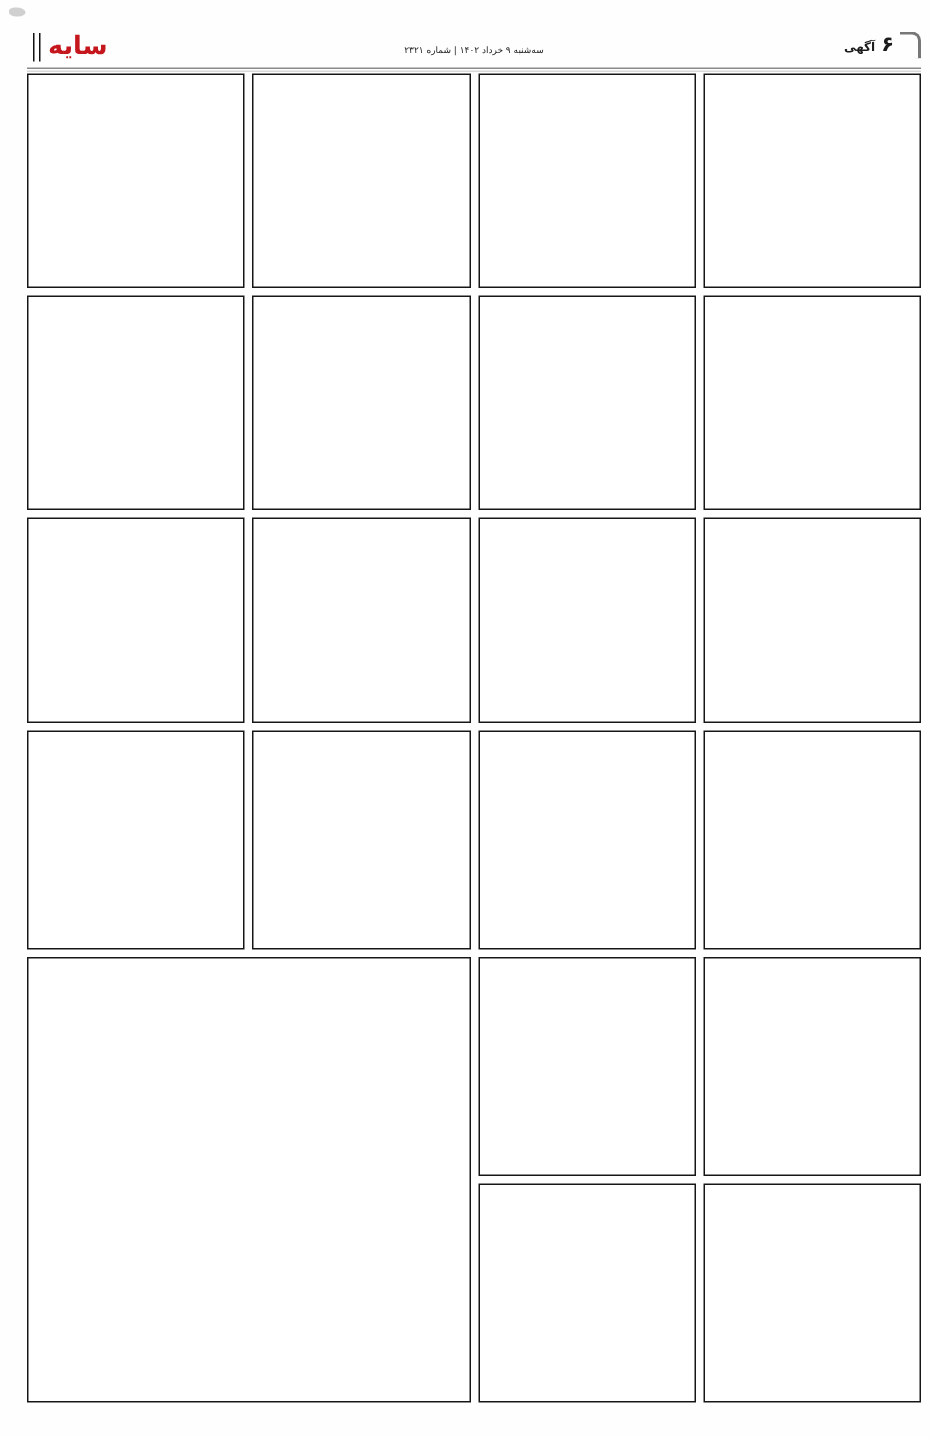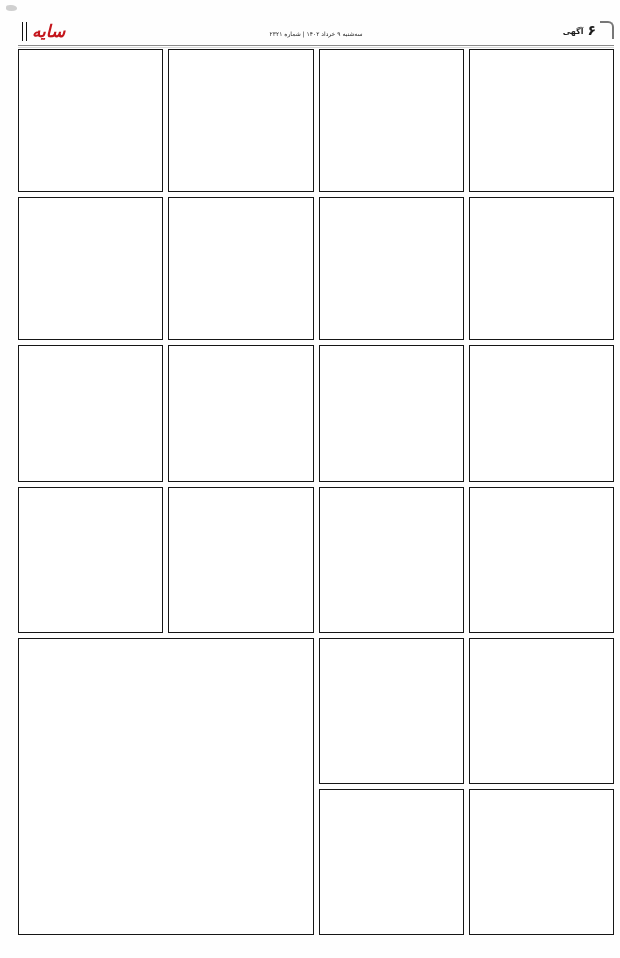--- a/index.html
+++ b/index.html
@@ -6,21 +6,21 @@
   body{
     width:620px;height:958px;position:relative;overflow:hidden;
     background:#fefefe;color:#1c1c1c;
     font-family:"DejaVu Sans",sans-serif;
   }
   
   .masthead{position:absolute;top:21px;left:18px;width:596px;height:24px}
   .corner-mark{position:absolute;top:5px;left:6px;width:11px;height:6px;background:#aaa;border-radius:40% 60% 50% 50%;opacity:.55}
   .logo-wrap{position:absolute;left:4px;top:0;display:flex;align-items:center;gap:5px;direction:ltr}
   .logo-bars{width:3px;height:19px;border-left:1px solid #111;border-right:1px solid #111}
-  .logo-text{color:#c4161c;font-weight:bold;font-style:italic;font-size:17px;line-height:20px;letter-spacing:-1px}
+  .logo-text{color:#c4161c;font-weight:bold;font-size:17px;line-height:20px;letter-spacing:-1px}
   .date-line{position:absolute;left:50%;top:9px;transform:translateX(-50%);font-size:6px;color:#222;direction:rtl;white-space:nowrap}
   .pagenum-block{position:absolute;right:0;top:0;display:flex;flex-direction:row;align-items:flex-start;gap:4px;direction:ltr}
   .section-label{font-size:8px;font-weight:bold;margin-top:6px}
   .page-number{font-size:14px;font-weight:bold;line-height:18px}
   .corner-bracket{width:12px;height:16px;border-top:2px solid #777;border-right:2px solid #777;border-top-right-radius:6px}
   .masthead-rule{position:absolute;top:45px;left:18px;width:596px;height:1px;border-top:1px solid #8a8a8a;border-bottom:1px solid #d8d8d8}
   
   .grid{
     position:absolute;top:49px;left:18px;width:596px;
     display:grid;direction:rtl;

